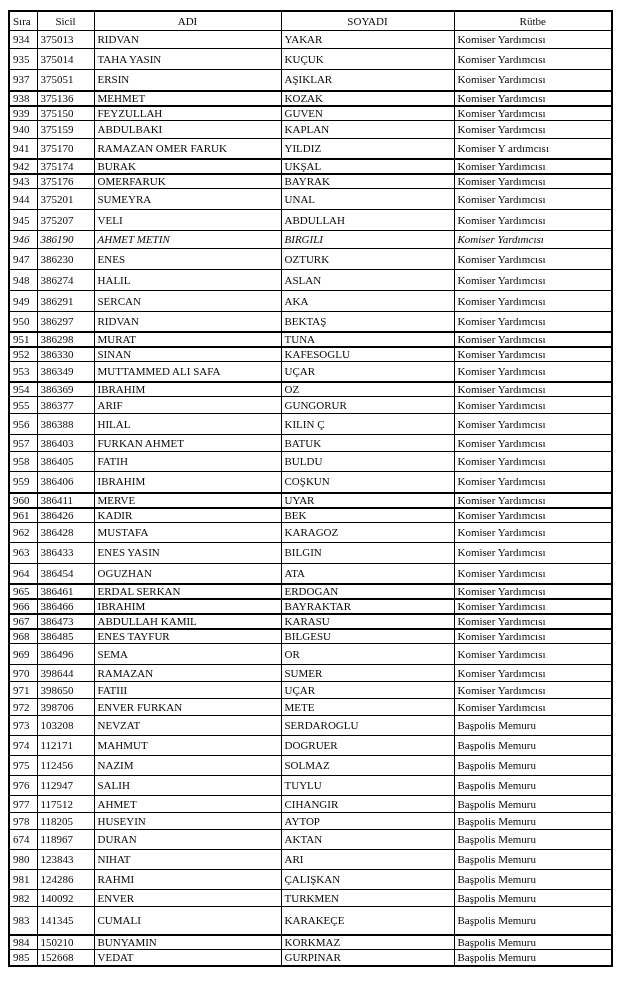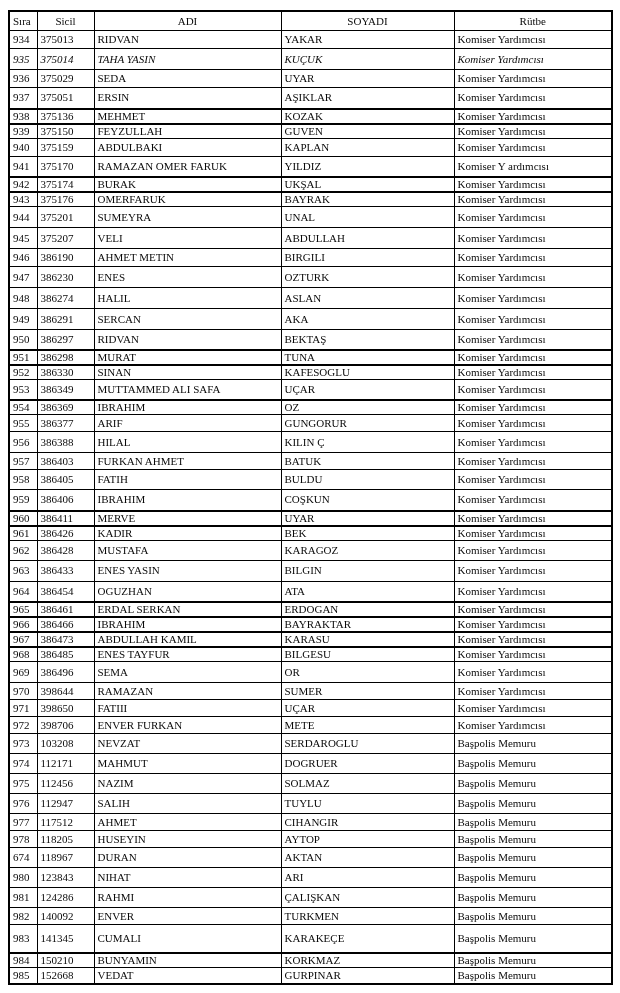--- a/index.html
+++ b/index.html
@@ -49,32 +49,25 @@
       </tr>
     </thead>
     <tbody id="roster-body">
         <tr style="height: 18px;">
     <td class="t-sira">934</td>
     <td class="t-sicil">375013</td>
     <td class="t-adi">RIDVAN</td>
     <td class="t-soyadi">YAKAR</td>
     <td class="t-rutbe">Komiser Yardımcısı</td>
   </tr>
-        <tr style="height: 21px; font-style: italic;">
+        <tr style="height: 21px;">
     <td class="t-sira">935</td>
     <td class="t-sicil">375014</td>
     <td class="t-adi">TAHA YASIN</td>
     <td class="t-soyadi">KUÇUK</td>
-    <td class="t-rutbe">Komiser Yardımcısı</td>
-  </tr>
-        <tr style="height: 18px;">
-    <td class="t-sira">936</td>
-    <td class="t-sicil">375029</td>
-    <td class="t-adi">SEDA</td>
-    <td class="t-soyadi">UYAR</td>
     <td class="t-rutbe">Komiser Yardımcısı</td>
   </tr>
         <tr style="height: 21px; padding-left: 12px;">
     <td class="t-sira">937</td>
     <td class="t-sicil">375051</td>
     <td class="t-adi">ERSIN</td>
     <td class="t-soyadi">AŞIKLAR</td>
     <td class="t-rutbe">Komiser Yardımcısı</td>
   </tr>
         <tr class="compact" style="height: 13px;">
@@ -126,21 +119,21 @@
     <td class="t-soyadi">UNAL</td>
     <td class="t-rutbe">Komiser Yardımcısı</td>
   </tr>
         <tr style="height: 21px;">
     <td class="t-sira">945</td>
     <td class="t-sicil">375207</td>
     <td class="t-adi">VELI</td>
     <td class="t-soyadi">ABDULLAH</td>
     <td class="t-rutbe">Komiser Yardımcısı</td>
   </tr>
-        <tr style="height: 18px;">
+        <tr style="height: 18px; font-style: italic;">
     <td class="t-sira">946</td>
     <td class="t-sicil">386190</td>
     <td class="t-adi">AHMET METIN</td>
     <td class="t-soyadi">BIRGILI</td>
     <td class="t-rutbe">Komiser Yardımcısı</td>
   </tr>
         <tr style="height: 21px;">
     <td class="t-sira">947</td>
     <td class="t-sicil">386230</td>
     <td class="t-adi">ENES</td>

